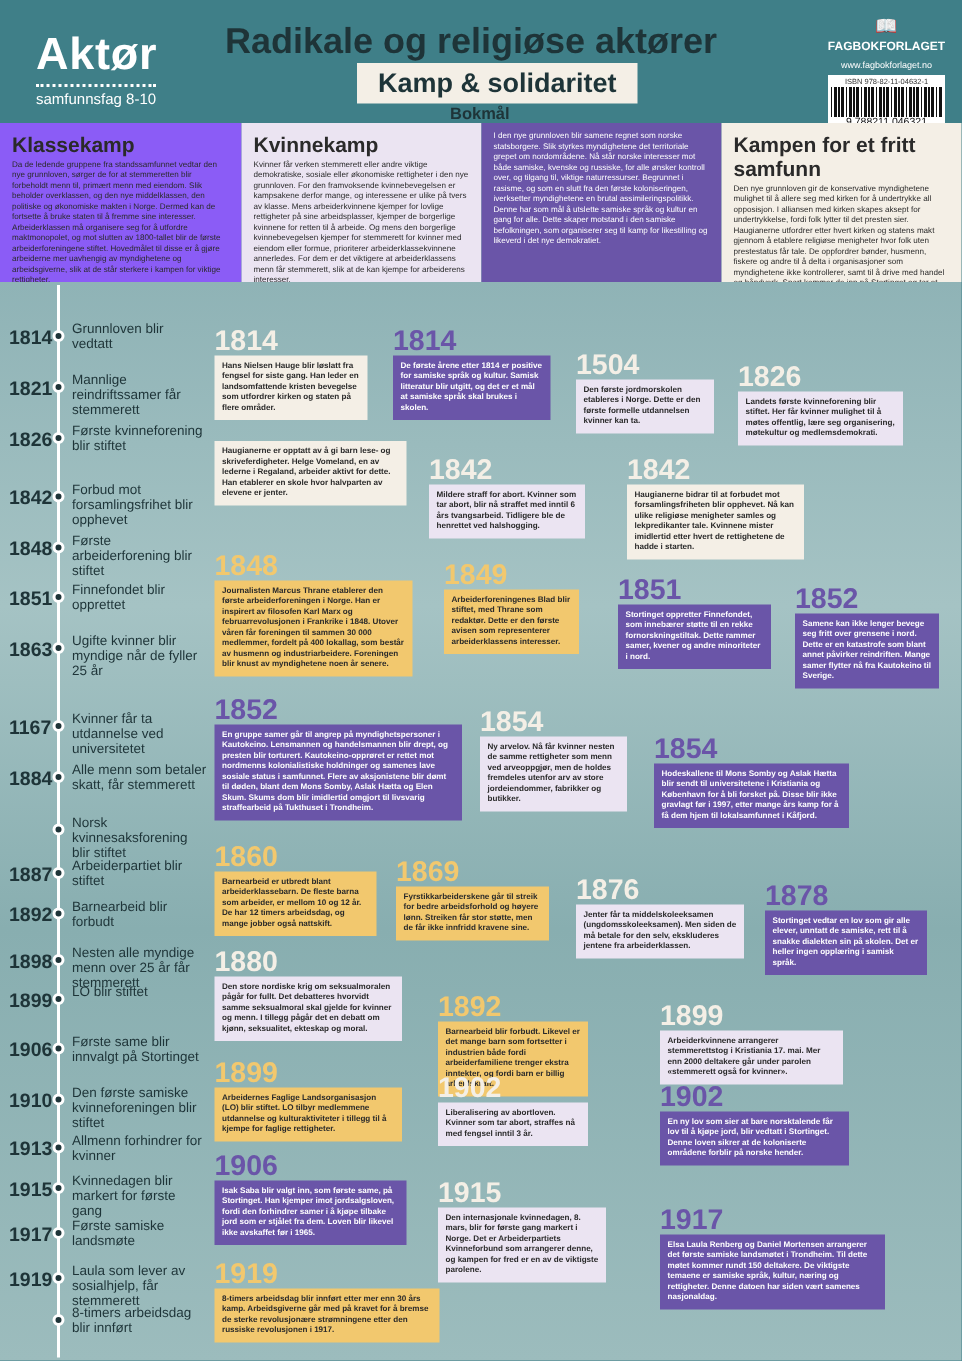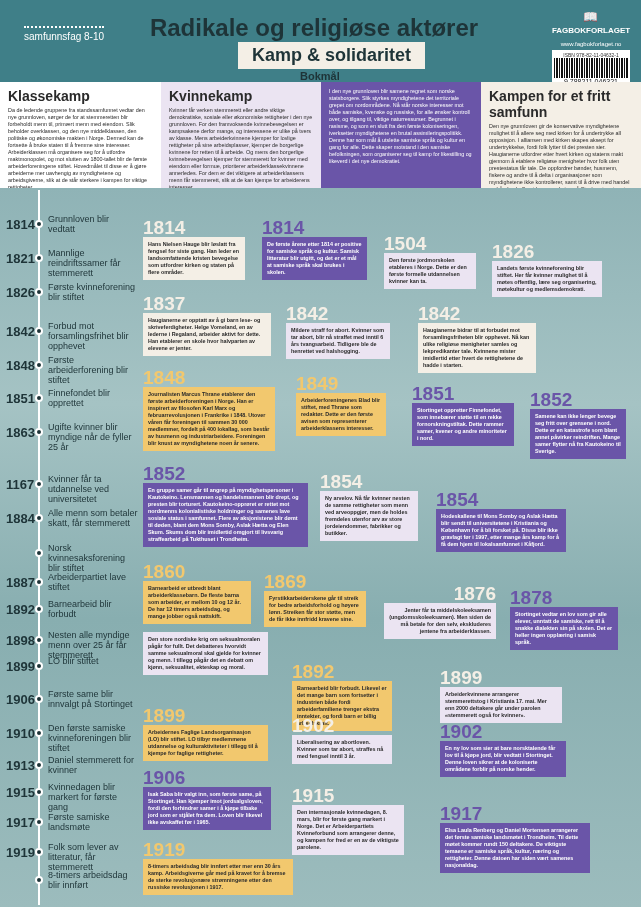--- a/index.html
+++ b/index.html
@@ -15,21 +15,21 @@
 .publisher{position:absolute;left:546px;top:10px;width:90px;color:#fff;text-align:center}
 .publisher .pname{font-size:8px;font-weight:bold;margin-top:2px}
 .publisher .url{font-size:6px;margin-top:6px}
 .barcode{background:#fff;margin:3px auto 0;width:78px;height:38px;padding:2px}
 .barcode .isbn{font-size:5px;color:#333}
 .barcode .bars{height:20px;background:repeating-linear-gradient(90deg,#111 0 1px,#fff 1px 2px,#111 2px 4px,#fff 4px 5px)}
 .barcode .num{font-size:7px;color:#111}
 .intro{position:absolute;top:82px;height:106px;padding:6px 8px}
 .intro h2{font-size:14px;font-weight:bold;margin-bottom:3px}
 .intro p{font-size:5.4px;line-height:7px}
-.i1{left:0;width:161px;background:#ffffff;color:#2a2a2a}
+.i1{left:0;width:161px;background:#8b5cf6;color:#2a2a2a}
 .i2{left:161px;width:160px;background:#ebe4f2;color:#2a2a2a}
 .i3{left:321px;width:160px;background:#6a55a8;color:#fff}
 .i4{left:481px;width:160px;background:#f4efe6;color:#2a2a2a}
 .photo{position:absolute;top:188px;left:0;width:641px;height:719px;background:linear-gradient(180deg,#8fb3b6 0%,#a5c3c4 30%,#88aeb0 60%,#9cbcbd 100%)}
 .tl-line{position:absolute;left:38px;top:190px;width:2px;height:715px;background:#fff}
 .tl-item{position:absolute;left:0;width:140px}
 .tl-year{position:absolute;left:6px;font-size:13px;color:#1e3438;font-weight:bold}
 .tl-dot{position:absolute;left:35px;width:8px;height:8px;border-radius:50%;background:#1e3438;border:2px solid #fff}
 .tl-text{position:absolute;left:48px;font-size:9px;line-height:10px;color:#1e3438;width:90px}
 .ev{position:absolute}
@@ -40,20 +40,21 @@
 .ev.purp .box{background:#6a55a8;color:#fff}
 .ev.yel .box{background:#f2c86e;color:#2a2a2a}
 .ev.purp .yr{color:#6a55a8}
 .ev.yel .yr{color:#f2c86e}
 </style>
 </head>
 <body>
 
 <div class="header">
   <div class="logo">
+    <div class="name">Aktør</div>
     <div class="dots"></div>
     <div class="sub">samfunnsfag 8-10</div>
   </div>
   <div class="title">Radikale og religiøse aktører 1814 – 1919</div>
   <div class="subtitle">Kamp &amp; solidaritet</div>
   <div class="lang">Bokmål</div>
   <div class="publisher">
     <div style="font-size:12px">📖</div>
     <div class="pname">FAGBOKFORLAGET</div>
     <div class="url">www.fagbokforlaget.no</div>
@@ -130,21 +131,21 @@
       <span class="tl-text" style="top:-10px">Alle menn som betaler skatt, får stemmerett</span>
     </div>
     <div class="tl-item" style="top: 553px;">
       <span class="tl-year" style="top:-7px"></span>
       <span class="tl-dot" style="top:-4px"></span>
       <span class="tl-text" style="top:-10px">Norsk kvinnesaksforening blir stiftet</span>
     </div>
     <div class="tl-item" style="top: 582px;">
       <span class="tl-year" style="top:-7px">1887</span>
       <span class="tl-dot" style="top:-4px"></span>
-      <span class="tl-text" style="top:-10px">Arbeiderpartiet lave stiftet</span>
+      <span class="tl-text" style="top:-10px">Arbeiderpartiet blir stiftet</span>
     </div>
     <div class="tl-item" style="top: 609px;">
       <span class="tl-year" style="top:-7px">1892</span>
       <span class="tl-dot" style="top:-4px"></span>
       <span class="tl-text" style="top:-10px">Barnearbeid blir forbudt</span>
     </div>
     <div class="tl-item" style="top: 640px;">
       <span class="tl-year" style="top:-7px">1898</span>
       <span class="tl-dot" style="top:-4px"></span>
       <span class="tl-text" style="top:-10px">Nesten alle myndige menn over 25 år får stemmerett</span>
@@ -160,36 +161,36 @@
       <span class="tl-text" style="top:-10px">Første same blir innvalgt på Stortinget</span>
     </div>
     <div class="tl-item" style="top: 733px;">
       <span class="tl-year" style="top:-7px">1910</span>
       <span class="tl-dot" style="top:-4px"></span>
       <span class="tl-text" style="top:-10px">Den første samiske kvinneforeningen blir stiftet</span>
     </div>
     <div class="tl-item" style="top: 765px;">
       <span class="tl-year" style="top:-7px">1913</span>
       <span class="tl-dot" style="top:-4px"></span>
-      <span class="tl-text" style="top:-10px">Daniel stemmerett for kvinner</span>
+      <span class="tl-text" style="top:-10px">Allmenn forhindrer for kvinner</span>
     </div>
     <div class="tl-item" style="top: 792px;">
       <span class="tl-year" style="top:-7px">1915</span>
       <span class="tl-dot" style="top:-4px"></span>
       <span class="tl-text" style="top:-10px">Kvinnedagen blir markert for første gang</span>
     </div>
     <div class="tl-item" style="top: 822px;">
       <span class="tl-year" style="top:-7px">1917</span>
       <span class="tl-dot" style="top:-4px"></span>
       <span class="tl-text" style="top:-10px">Første samiske landsmøte</span>
     </div>
     <div class="tl-item" style="top: 852px;">
       <span class="tl-year" style="top:-7px">1919</span>
       <span class="tl-dot" style="top:-4px"></span>
-      <span class="tl-text" style="top:-10px">Folk som lever av litteratur, får stemmerett</span>
+      <span class="tl-text" style="top:-10px">Laula som lever av sosialhjelp, får stemmerett</span>
     </div>
     <div class="tl-item" style="top: 880px;">
       <span class="tl-year" style="top:-7px"></span>
       <span class="tl-dot" style="top:-4px"></span>
       <span class="tl-text" style="top:-10px">8-timers arbeidsdag blir innført</span>
     </div>
   </div>
 <div id="events">
     <div class="ev cream" style="left: 143px; top: 218px; width: 102px;">
       <div class="yr">1814</div>
@@ -201,21 +202,20 @@
     </div>
     <div class="ev lav" style="left: 384px; top: 234px; width: 92px;">
       <div class="yr">1504</div>
       <div class="box">Den første jordmorskolen etableres i Norge. Dette er den første formelle utdannelsen kvinner kan ta.</div>
     </div>
     <div class="ev lav" style="left: 492px; top: 242px; width: 110px;">
       <div class="yr">1826</div>
       <div class="box">Landets første kvinneforening blir stiftet. Her får kvinner mulighet til å møtes offentlig, lære seg organisering, møtekultur og medlemsdemokrati.</div>
     </div>
     <div class="ev cream" style="left: 143px; top: 294px; width: 128px;">
-      <div class="yr">1837</div>
       <div class="box">Haugianerne er opptatt av å gi barn lese- og skriveferdigheter. Helge Vomeland, en av lederne i Regaland, arbeider aktivt for dette. Han etablerer en skole hvor halvparten av elevene er jenter.</div>
     </div>
     <div class="ev lav" style="left: 286px; top: 304px; width: 104px;">
       <div class="yr">1842</div>
       <div class="box">Mildere straff for abort. Kvinner som tar abort, blir nå straffet med inntil 6 års tvangsarbeid. Tidligere ble de henrettet ved halshogging.</div>
     </div>
     <div class="ev cream" style="left: 418px; top: 304px; width: 118px;">
       <div class="yr">1842</div>
       <div class="box">Haugianerne bidrar til at forbudet mot forsamlingsfriheten blir opphevet. Nå kan ulike religiøse menigheter samles og lekpredikanter tale. Kvinnene mister imidlertid etter hvert de rettighetene de hadde i starten.</div>
     </div>
@@ -248,29 +248,30 @@
       <div class="box">Hodeskallene til Mons Somby og Aslak Hætta blir sendt til universitetene i Kristiania og København for å bli forsket på. Disse blir ikke gravlagt før i 1997, etter mange års kamp for å få dem hjem til lokalsamfunnet i Kåfjord.</div>
     </div>
     <div class="ev yel" style="left: 143px; top: 562px; width: 108px;">
       <div class="yr">1860</div>
       <div class="box">Barnearbeid er utbredt blant arbeiderklassebarn. De fleste barna som arbeider, er mellom 10 og 12 år. De har 12 timers arbeidsdag, og mange jobber også nattskift.</div>
     </div>
     <div class="ev yel" style="left: 264px; top: 572px; width: 102px;">
       <div class="yr">1869</div>
       <div class="box">Fyrstikkarbeiderskene går til streik for bedre arbeidsforhold og høyere lønn. Streiken får stor støtte, men de får ikke innfridd kravene sine.</div>
     </div>
-    <div class="ev lav" style="left: 384px; top: 584px; width: 112px; text-align: right;">
+    <div class="ev lav" style="left: 384px; top: 584px; width: 112px;">
       <div class="yr">1876</div>
       <div class="box">Jenter får ta middelskoleeksamen (ungdomsskoleeksamen). Men siden de må betale for den selv, ekskluderes jentene fra arbeiderklassen.</div>
     </div>
     <div class="ev purp" style="left: 510px; top: 588px; width: 108px;">
       <div class="yr">1878</div>
       <div class="box">Stortinget vedtar en lov som gir alle elever, unntatt de samiske, rett til å snakke dialekten sin på skolen. Det er heller ingen opplæring i samisk språk.</div>
     </div>
     <div class="ev lav" style="left: 143px; top: 632px; width: 125px;">
+      <div class="yr">1880</div>
       <div class="box">Den store nordiske krig om seksualmoralen pågår for fullt. Det debatteres hvorvidt samme seksualmoral skal gjelde for kvinner og menn. I tillegg pågår det en debatt om kjønn, seksualitet, ekteskap og moral.</div>
     </div>
     <div class="ev yel" style="left: 292px; top: 662px; width: 100px;">
       <div class="yr">1892</div>
       <div class="box">Barnearbeid blir forbudt. Likevel er det mange barn som fortsetter i industrien både fordi arbeiderfamiliene trenger ekstra inntekter, og fordi barn er billig arbeidskraft.</div>
     </div>
     <div class="ev lav" style="left: 440px; top: 668px; width: 122px;">
       <div class="yr">1899</div>
       <div class="box">Arbeiderkvinnene arrangerer stemmerettstog i Kristiania 17. mai. Mer enn 2000 deltakere går under parolen «stemmerett også for kvinner».</div>
     </div>

